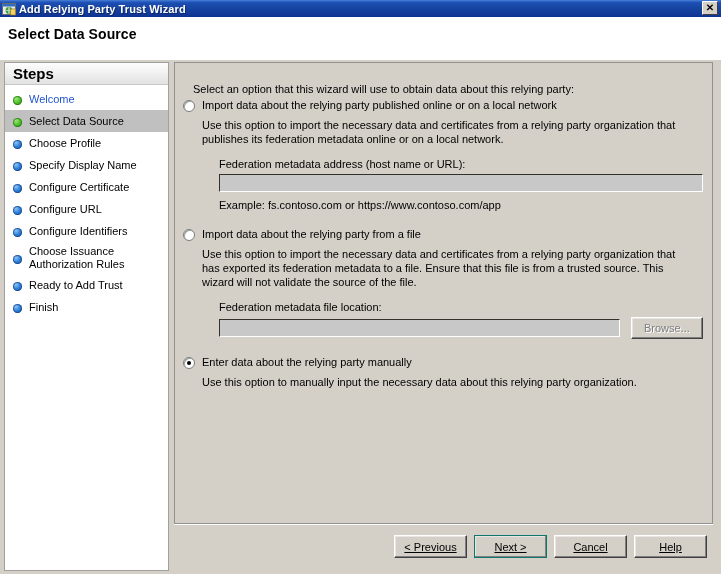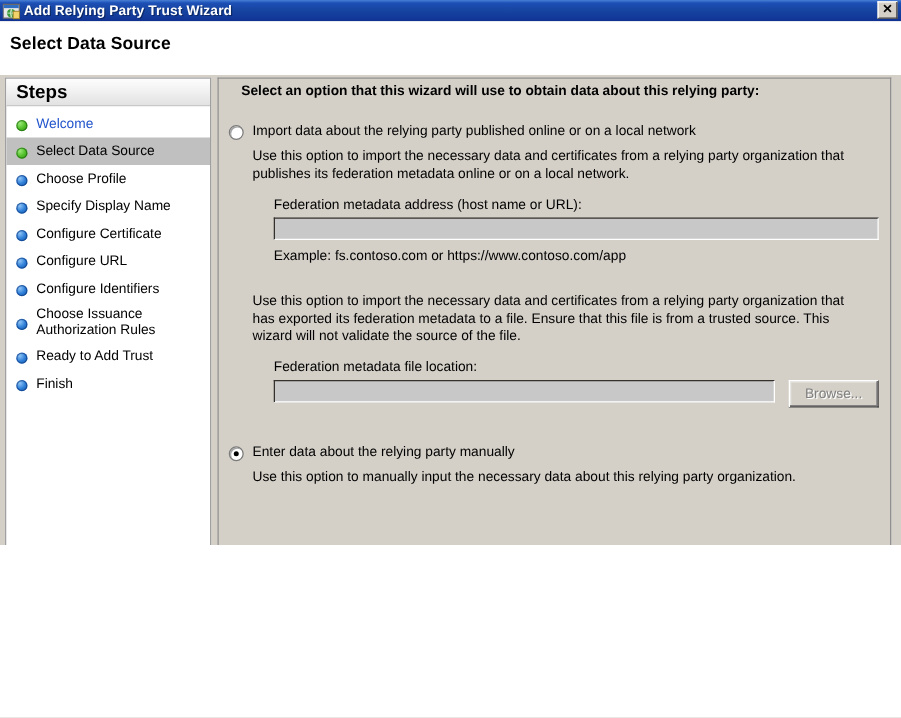--- a/index.html
+++ b/index.html
@@ -9,21 +9,21 @@
   }
   body {
     font-family: "Liberation Sans", sans-serif;
     font-size: 11px;
     color: #000000;
   }
 
   .window {
     position: relative;
     width: 721px;
-    height: 436px;
+    height: 574px;
     background: #d4d0c8;
     box-sizing: border-box;
     overflow: hidden;
   }
 
   
   .titlebar {
     position: absolute;
     left: 0; top: 0;
     width: 721px;
@@ -188,24 +188,23 @@
     border-left: 1px solid #919191;
     border-right: 1px solid #919191;
     border-top: 1px solid #919191;
     background: #d4d0c8;
     box-sizing: border-box;
     overflow: hidden;
   }
   .intro-text {
     position: absolute;
     left: 18px;
-    top: 4px;
-    font-size: 11px;
-    color: #000000;
-    font-weight: bold;
+    top: 20px;
+    font-size: 11px;
+    color: #000000;
   }
 
   .option-block {
     position: absolute;
     left: 8px;
     width: 520px;
   }
   .radio-row {
     display: flex;
     align-items: flex-start;
@@ -254,20 +253,21 @@
   .field-label {
     margin-left: 36px;
     margin-top: 12px;
     font-size: 11px;
     color: #000000;
   }
   .field-row {
     margin-left: 36px;
     margin-top: 4px;
     display: flex;
+    align-items: center;
   }
   .textbox {
     height: 18px;
     background: #c8c8c8;
     border-top: 1px solid #34302c;
     border-left: 1px solid #34302c;
     border-right: 1px solid #ffffff;
     border-bottom: 1px solid #ffffff;
     box-sizing: border-box;
     font-family: "Liberation Sans", sans-serif;
@@ -456,20 +456,24 @@
           </div>
           <div class="option-desc">Use this option to import the necessary data and certificates from a relying party organization that publishes its federation metadata online or on a local network.</div>
           <div class="field-label">Federation metadata address (host name or URL):</div>
           <div class="field-row">
             <input class="textbox wide" type="text" value="" style="">
           </div>
           <div class="example-text">Example: fs.contoso.com or https://www.contoso.com/app</div>
         </div>
 
         <div class="option-block" style="top:165px;">
+          <div class="radio-row">
+            <span class="radio"></span>
+            <span class="radio-label">Import data about the relying party from a file</span>
+          </div>
           <div class="option-desc">Use this option to import the necessary data and certificates from a relying party organization that has exported its federation metadata to a file. Ensure that this file is from a trusted source.  This wizard will not validate the source of the file.</div>
           <div class="field-label">Federation metadata file location:</div>
           <div class="field-row">
             <input class="textbox narrow" type="text" value="" style="">
             <button class="btn browse-btn disabled">Browse...</button>
           </div>
         </div>
 
         <div class="option-block" style="top:293px;">
           <div class="radio-row">

